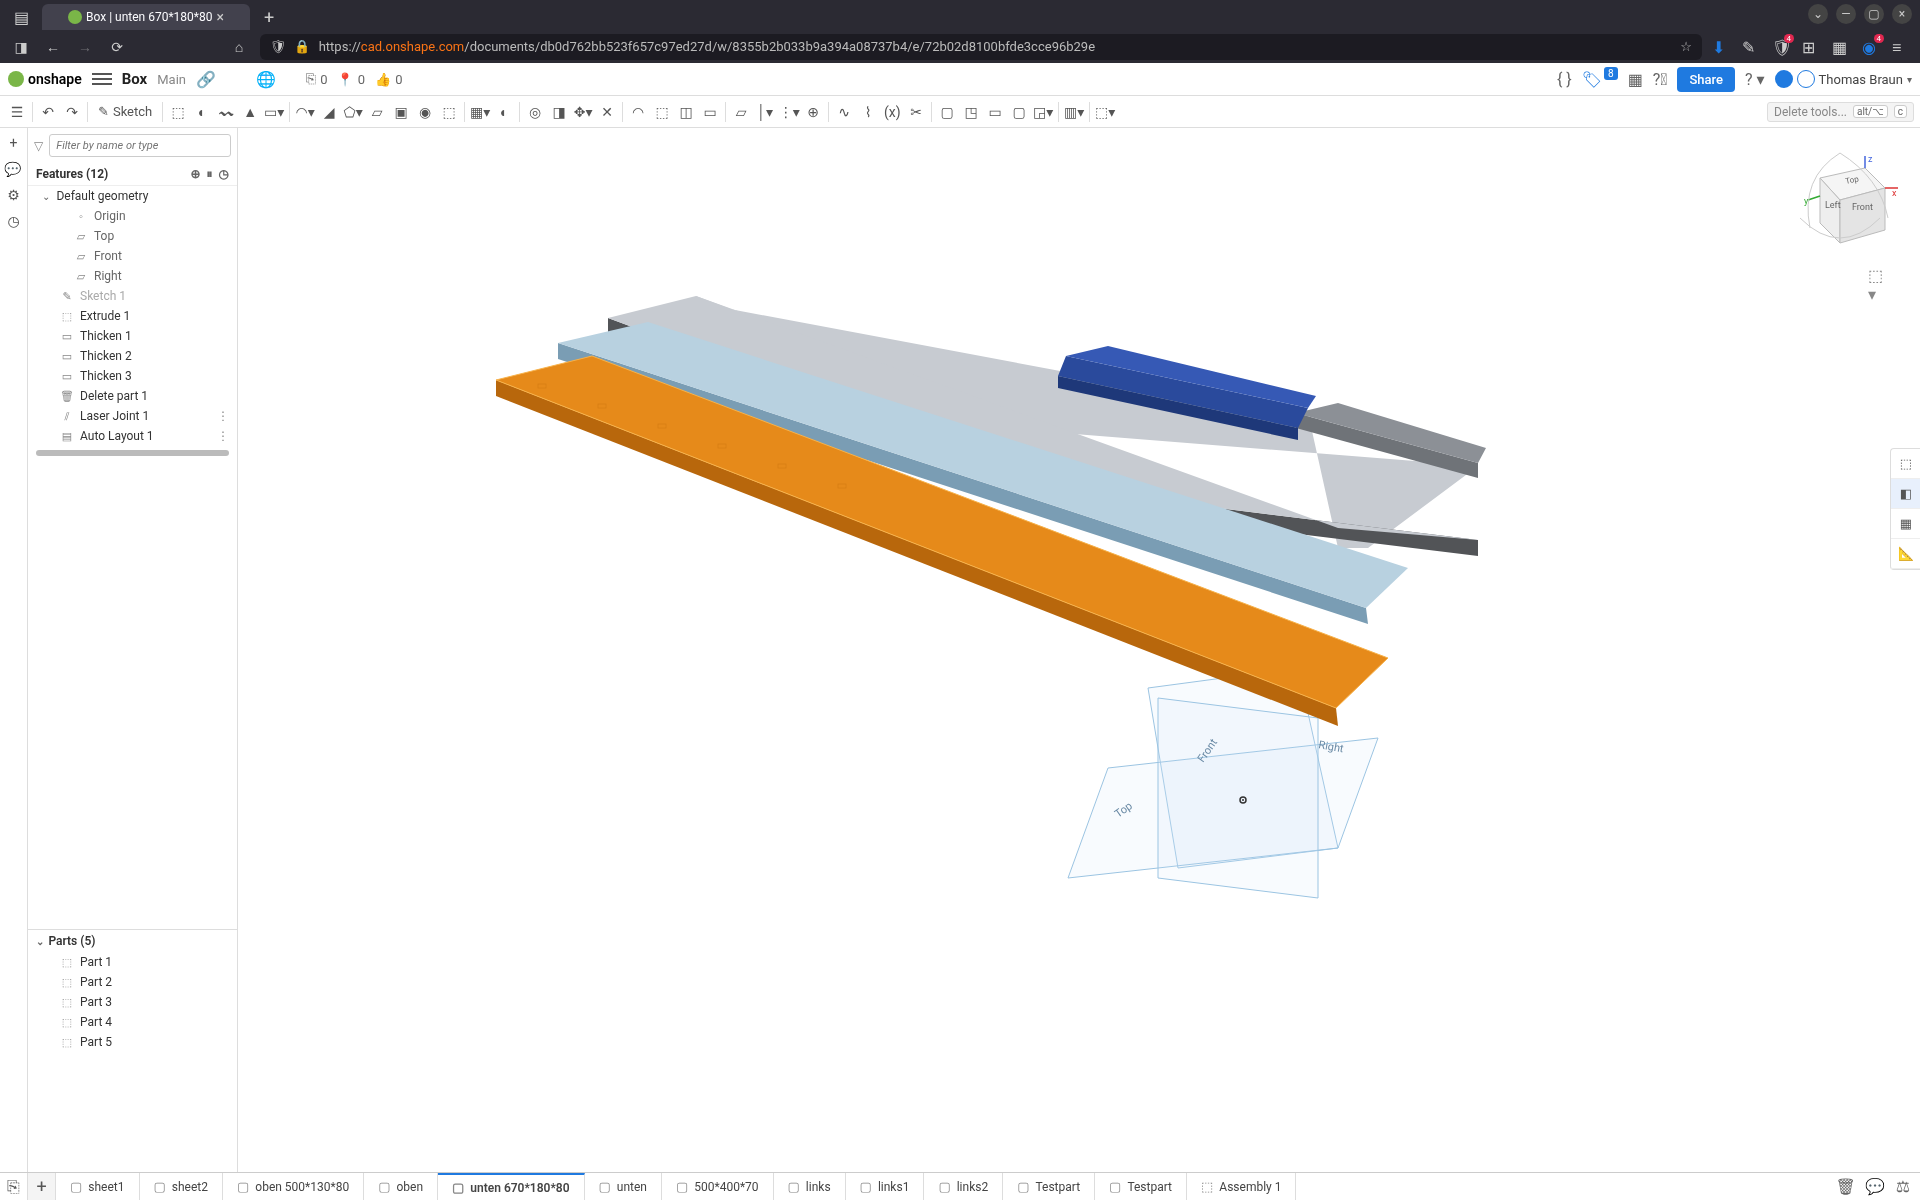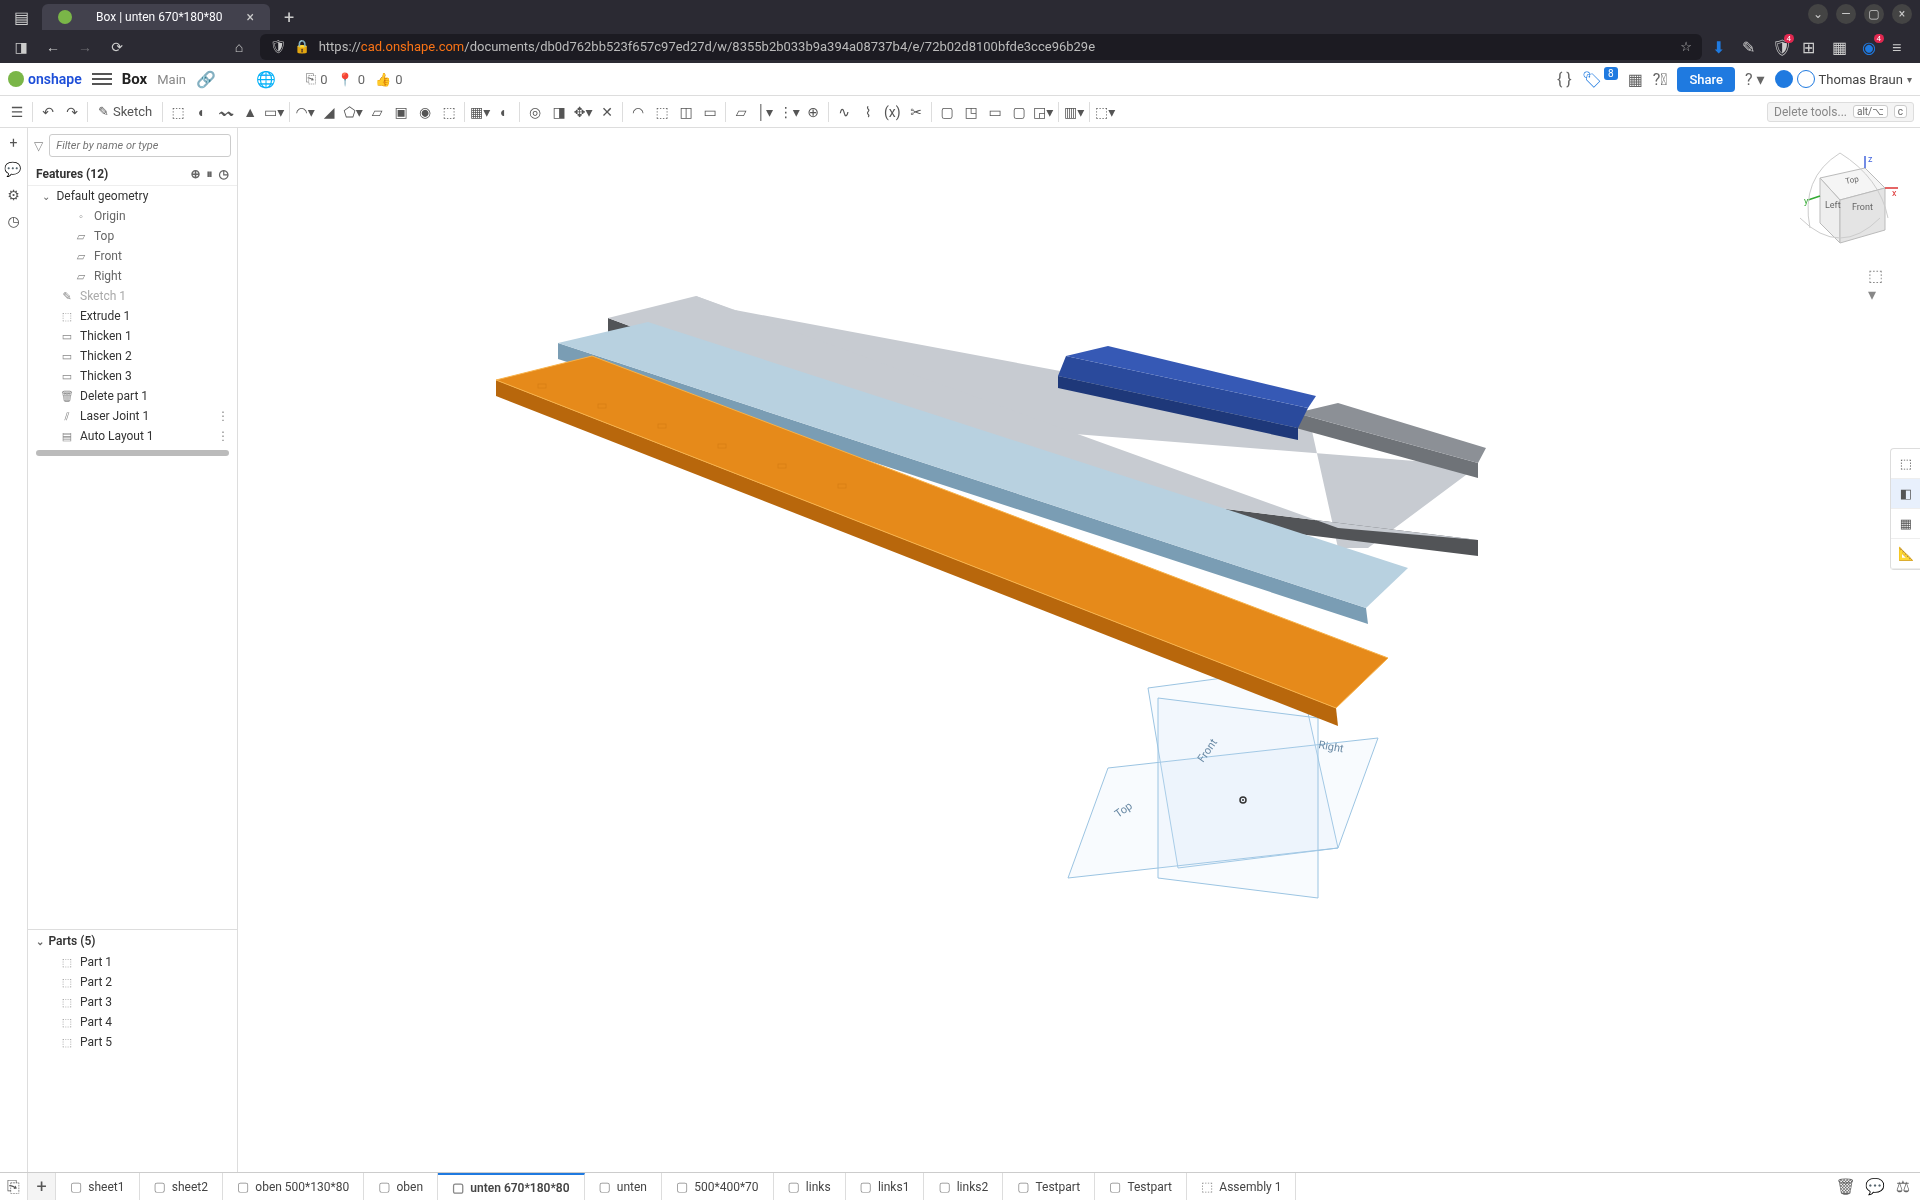--- a/index.html
+++ b/index.html
@@ -2,39 +2,39 @@
 <html><head>
 <meta charset="utf-8">
 <style>
 * { margin: 0; padding: 0; box-sizing: border-box; font-family: -apple-system, BlinkMacSystemFont, "Segoe UI", Roboto, sans-serif; }
 body { width: 1920px; height: 1200px; overflow: hidden; background: #fff; }
 
 
 .browser-top { background: #2b2a33; height: 63px; }
 .tab-row { height: 30px; display: flex; align-items: center; padding: 4px 8px 0 8px; gap: 4px; }
 .tab-sidebar-icon { width: 18px; height: 18px; margin: 0 6px; color: #ccc; }
-.tab { background: #42414d; border-radius: 6px 6px 0 0; height: 26px; display: flex; align-items: center; padding: 0 16px; gap: 24px; color: #fbfbfe; font-size: 12px; min-width: 200px; }
+.tab { background: #42414d; border-radius: 6px 6px 0 0; height: 26px; display: flex; align-items: center; padding: 0 26px; gap: 4px; color: #fbfbfe; font-size: 12px; min-width: 200px; }
 .tab .favicon { width: 14px; height: 14px; background: #7ab648; border-radius: 50%; }
 .tab .close { color: #ccc; font-size: 14px; }
 .tab-plus { color: #ccc; font-size: 18px; padding: 0 10px; }
 .browser-controls { position: absolute; right: 8px; top: 4px; display: flex; gap: 8px; }
 .wctrl { width: 20px; height: 20px; border-radius: 50%; background: #444; color: #ccc; display: flex; align-items: center; justify-content: center; font-size: 12px; }
 
 .url-row { height: 33px; display: flex; align-items: center; padding: 0 10px; gap: 10px; background: #2b2a33; }
 .url-btn { width: 22px; height: 22px; color: #ccc; display: flex; align-items: center; justify-content: center; font-size: 14px; }
 .url-bar { flex: 1; background: #1c1b22; border-radius: 6px; height: 26px; display: flex; align-items: center; padding: 0 10px; gap: 8px; color: #bbb; font-size: 13px; }
 .url-bar .lock { color: #ccc; }
 .url-bar .domain { color: #f97316; }
 .url-right { display: flex; gap: 12px; align-items: center; }
 .url-right-icon { width: 18px; height: 18px; color: #ccc; position: relative; }
 .badge-red { background: #e22850; color: #fff; font-size: 8px; border-radius: 6px; padding: 0 3px; position: absolute; top: -4px; right: -4px; }
 
 
 .os-header { height: 33px; background: #fff; border-bottom: 1px solid #ddd; display: flex; align-items: center; padding: 0 8px; gap: 10px; }
-.os-logo { display: flex; align-items: center; gap: 4px; color: #1d4ed8; font-weight: 600; font-size: 14px; }
+.os-logo { display: flex; align-items: center; gap: 4px; color: #000000; font-weight: 600; font-size: 14px; }
 .os-logo-icon { width: 16px; height: 16px; background: #7ab648; border-radius: 50%; }
 .hamburger { width: 20px; display: flex; flex-direction: column; gap: 3px; }
 .hamburger span { height: 2px; background: #555; }
 .doc-title { font-size: 15px; font-weight: 700; color: #222; }
 .branch-name { color: #888; font-size: 13px; text-align: right; }
 .link-icon { color: #888; }
 .header-spacer { flex: 1; }
 .header-stat { display: flex; align-items: center; gap: 4px; color: #666; font-size: 13px; }
 .header-right { display: flex; align-items: center; gap: 10px; }
 .notif-badge { background: #1f7ae0; color: #fff; font-size: 10px; border-radius: 3px; padding: 1px 4px; position: relative; top: -6px; margin-left: -8px; }

